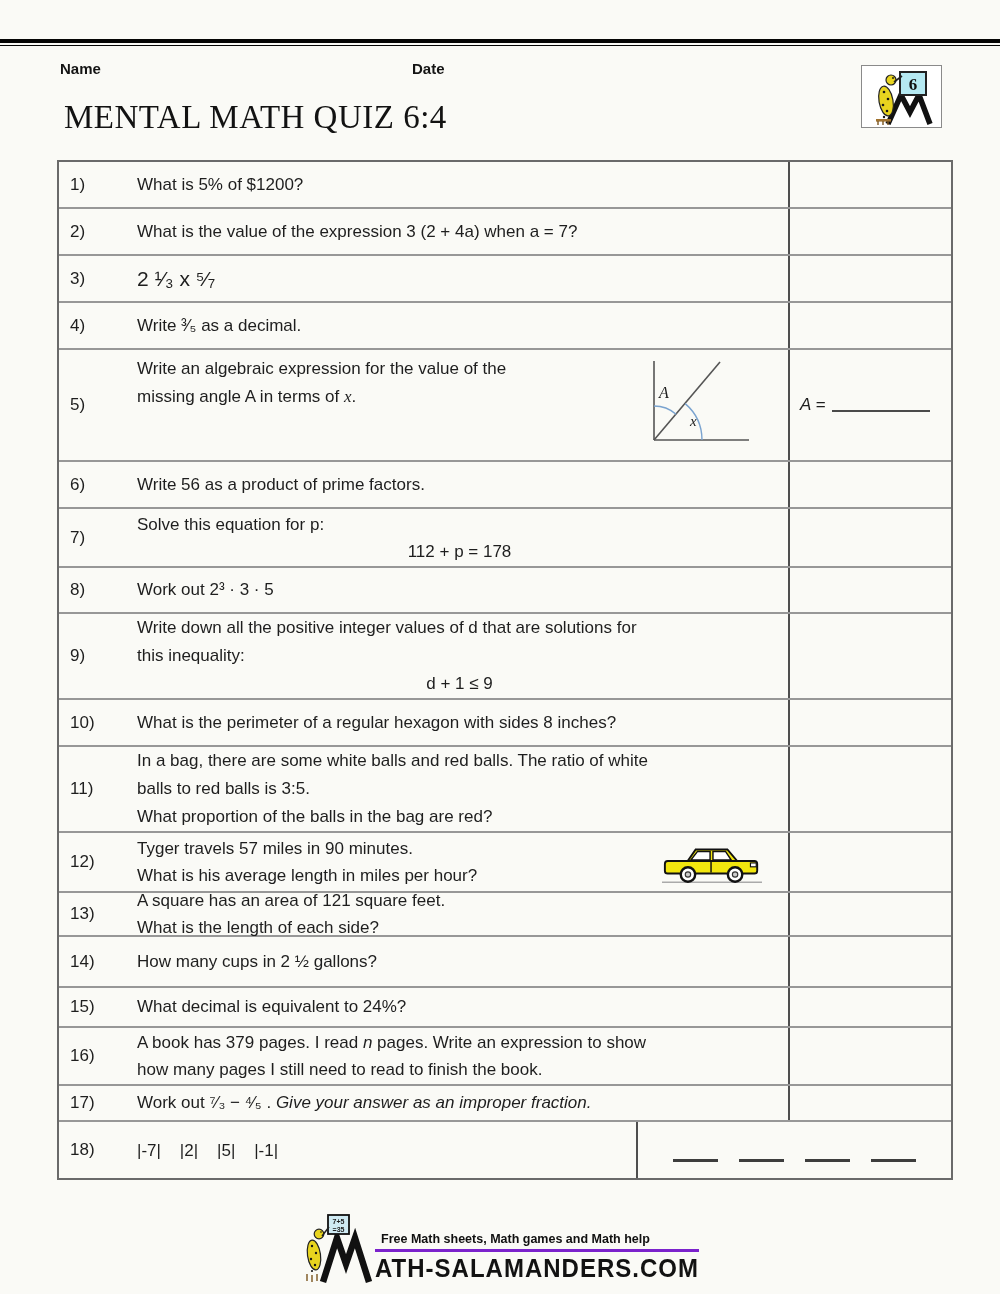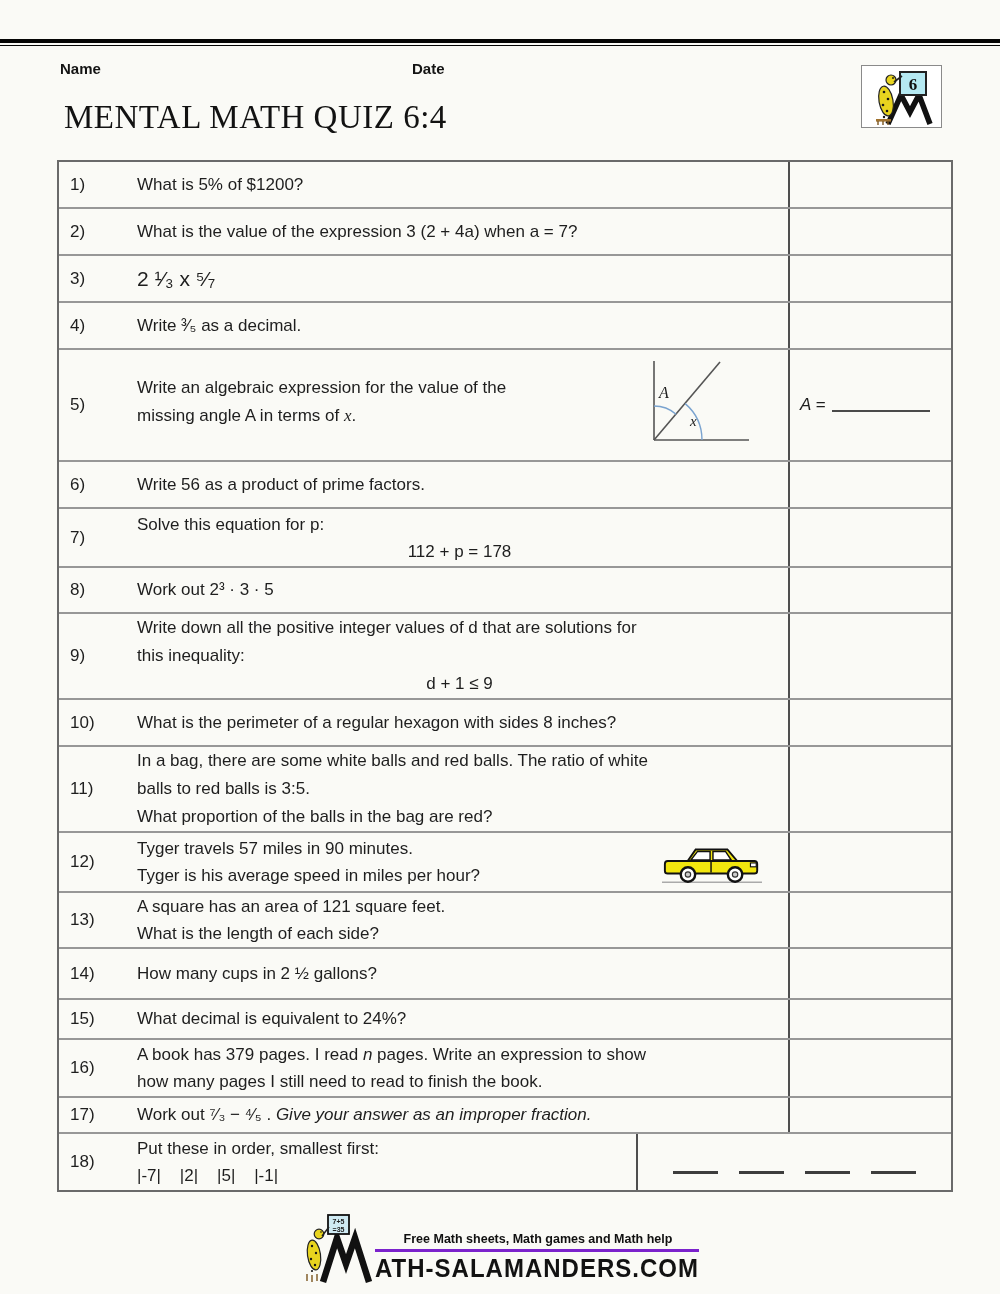--- a/index.html
+++ b/index.html
@@ -32,32 +32,32 @@
   .a { flex:0 0 161px; }
   .row18 .a { flex:0 0 313px; }
   .line { display:block; line-height:28px; }
   .lh27 .line { line-height:27px; }
   .centered { align-self:center; }
   .big { font-size:21px; }
   .it { font-style:italic; }
   .pre { white-space:pre; }
 
   
-  .q5 { padding-top:24px; }
+  .q5 { padding-top:5px; }
   .diagram { position:absolute; right:36px; top:8px; }
   .a5 { display:flex; align-items:center; padding-left:10px; font-size:17px; }
   .ansline { display:inline-block; width:98px; border-bottom:2px solid #4a4a4a; height:14px; margin-left:7px; }
   .car { position:absolute; right:26px; top:50%; transform:translateY(-50%); }
   .q18 { align-items:center; }
   .a18 { display:flex; justify-content:center; align-items:flex-end; gap:21px; padding:0 8px 16px 8px; }
   .blank { display:inline-block; width:45px; border-bottom:3px solid #3d3d3d; height:4px; }
 
   
   .footer { position:absolute; left:0; top:1208px; width:100%; display:flex; justify-content:center; }
-  .footer-inner { display:flex; align-items:flex-end;text-align:center; }
+  .footer-inner { display:flex; align-items:flex-end; }
   .f-col { display:flex; flex-direction:column; margin-left:2px; padding-bottom:1px; }
   .f-tagline { font-size:12.5px; font-weight:700; color:#101010; padding:0 4px 3px 6px; white-space:nowrap; }
   .f-rule { height:3px; background:#7b22cc; width:100%; }
   .f-site { font-size:24px; font-weight:700; letter-spacing:1px; color:#121212;
             transform:scaleY(1.06); transform-origin:bottom left; margin-top:3px; white-space:nowrap; }
   .svgtext { font-family:"Liberation Serif","DejaVu Serif",serif; }
 </style>
 </head>
 <body>
 
@@ -200,39 +200,39 @@
         <span class="line">balls to red balls is 3:5.</span>
         <span class="line">What proportion of the balls in the bag are red?</span>
       </div>
       <div class="a"></div>
     </div>
 
     <div class="row" style="height:60px">
       <div class="num">12)</div>
       <div class="q col lh27">
         <span class="line">Tyger travels 57 miles in 90 minutes.</span>
-        <span class="line">Tyger is his average speed in miles per hour?</span>
+        <span class="line">What is his average length in miles per hour?</span>
         <svg class="car" width="100" height="46" viewBox="0 0 104 46">
           <line x1="0" y1="44" x2="104" y2="44" stroke="#aaa" stroke-width="1.5"></line>
           <path d="M26 23 L35 10 L68 10 L79 23 Z" stroke="#111" stroke-width="2" fill="#f2e60e"></path>
           <rect x="3" y="22" width="96" height="13" rx="3" stroke="#111" stroke-width="2" fill="#f2e60e"></rect>
           <path d="M37 12 L30 21 L50 21 L50 12 Z" fill="#fff" stroke="#111" stroke-width="1.5"></path>
           <path d="M53 12 L53 21 L72 21 L66 12 Z" fill="#fff" stroke="#111" stroke-width="1.5"></path>
           <line x1="51" y1="23" x2="51" y2="34" stroke="#111" stroke-width="1.5"></line>
           <rect x="92" y="24" width="6" height="4" fill="#fff" stroke="#111" stroke-width="1.2"></rect>
           <circle cx="27" cy="36" r="7.5" fill="#fff" stroke="#111" stroke-width="2.5"></circle>
           <circle cx="27" cy="36" r="2.8" fill="#ccc" stroke="#333" stroke-width="1.2"></circle>
           <circle cx="76" cy="36" r="7.5" fill="#fff" stroke="#111" stroke-width="2.5"></circle>
           <circle cx="76" cy="36" r="2.8" fill="#ccc" stroke="#333" stroke-width="1.2"></circle>
         </svg>
       </div>
       <div class="a"></div>
     </div>
 
-    <div class="row" style="height:56px">
+    <div class="row" style="height:44px">
       <div class="num">13)</div>
       <div class="q col lh27">
         <span class="line">A square has an area of 121 square feet.</span>
         <span class="line">What is the length of each side?</span>
       </div>
       <div class="a"></div>
     </div>
 
     <div class="row" style="height:51px">
       <div class="num">14)</div>
@@ -263,21 +263,20 @@
       <div class="num">17)</div>
       <div class="q">
         <span><span>Work out ⁷⁄₃ − ⁴⁄₅ . </span><span class="it">Give your answer as an improper fraction.</span></span>
       </div>
       <div class="a"></div>
     </div>
 
     <div class="row row18" style="height:56px">
       <div class="num">18)</div>
       <div class="q col q18">
-        <span class="line" style="line-height:27px">Put these in order, smallest first:</span>
         <span class="line pre" style="line-height:27px">|-7|    |2|    |5|    |-1|</span>
       </div>
       <div class="a a18">
         <span class="blank"></span>
         <span class="blank"></span>
         <span class="blank"></span>
         <span class="blank"></span>
       </div>
     </div>
 

